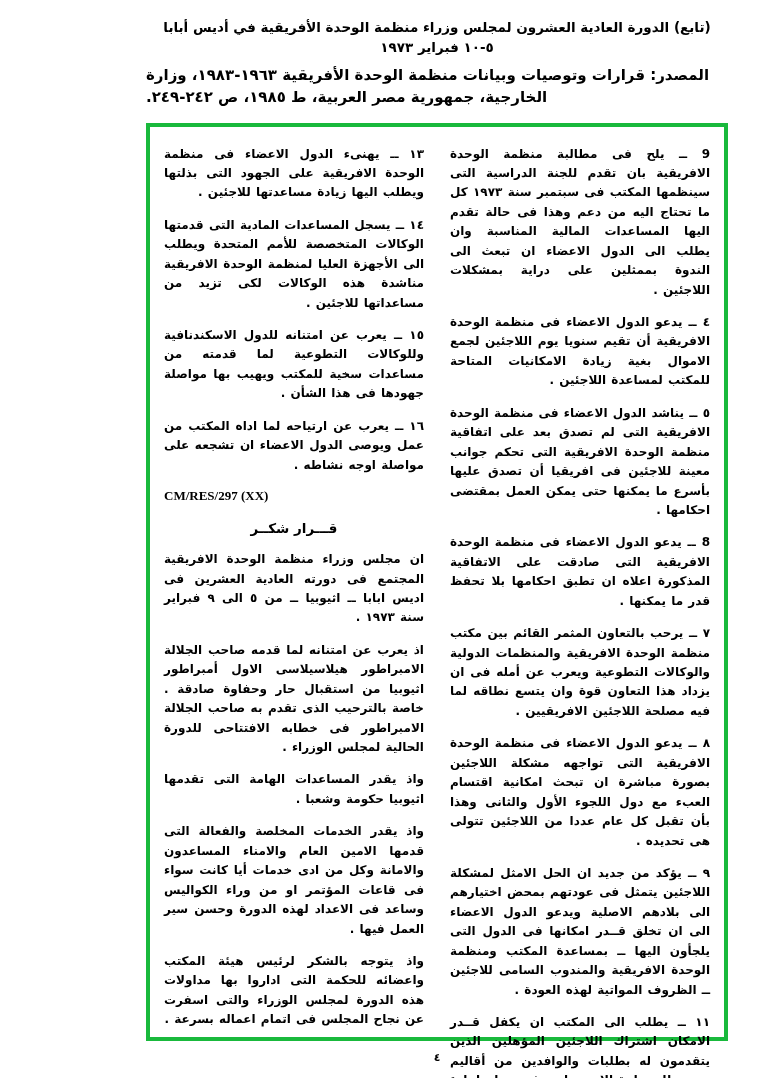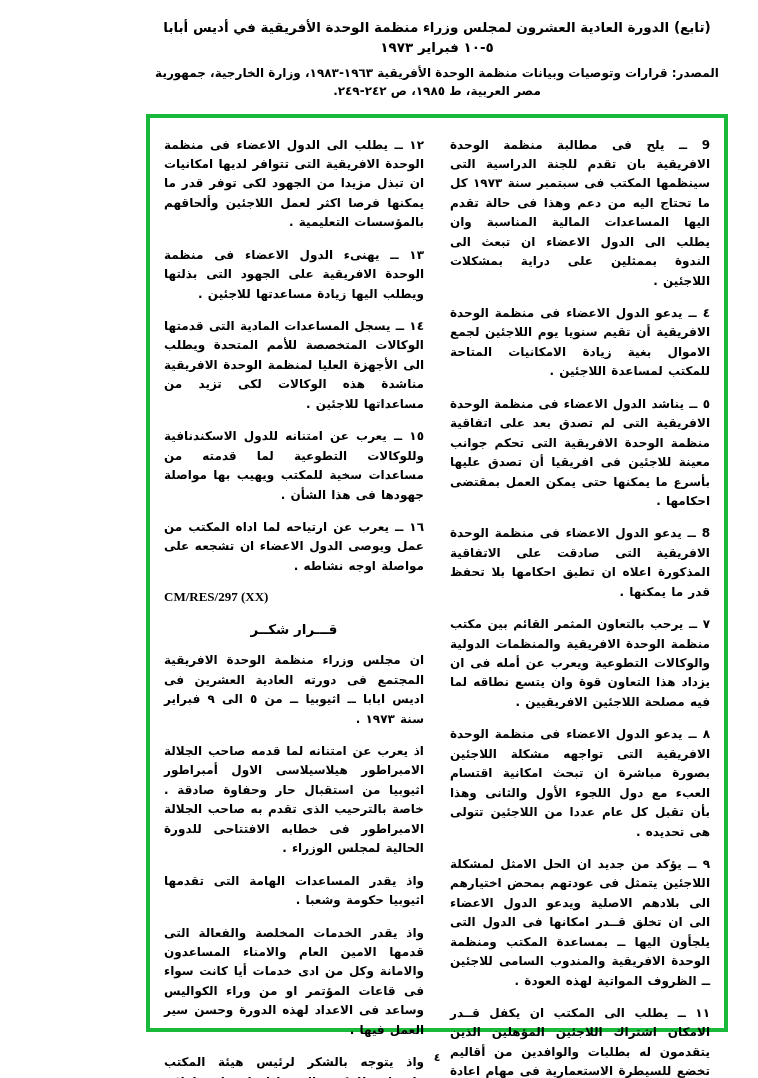--- a/index.html
+++ b/index.html
@@ -24,22 +24,22 @@
   }
   .doc-title {
     text-align: center;
     font-size: 13.5px;
     font-weight: bold;
     line-height: 1.5;
     margin: 8px 0 6px 0;
     direction: rtl;
   }
   .doc-source {
-    text-align: center;
-    font-size: 12px;
+    text-align: left;
+    font-size: 15px;
     font-weight: bold;
     line-height: 1.5;
     margin: 0 0 14px 0;
     direction: rtl;
   }
   .frame {
     border: 4px solid #19b93c;
     box-sizing: border-box;
     padding: 18px 14px 14px 14px;
     height: 918px;
@@ -110,21 +110,20 @@
         <p class="para">٤ ــ يدعو الدول الاعضاء فى منظمة الوحدة الافريقية أن تقيم سنويا يوم اللاجئين لجمع الاموال بغية زيادة الامكانيات المتاحة للمكتب لمساعدة اللاجئين .</p>
         <p class="para">٥ ــ يناشد الدول الاعضاء فى منظمة الوحدة الافريقية التى لم تصدق بعد على اتفاقية منظمة الوحدة الافريقية التى تحكم جوانب معينة للاجئين فى افريقيا أن تصدق عليها بأسرع ما يمكنها حتى يمكن العمل بمقتضى احكامها .</p>
         <p class="para">8 ــ يدعو الدول الاعضاء فى منظمة الوحدة الافريقية التى صادقت على الاتفاقية المذكورة اعلاه ان تطبق احكامها بلا تحفظ قدر ما يمكنها .</p>
         <p class="para">٧ ــ يرحب بالتعاون المثمر القائم بين مكتب منظمة الوحدة الافريقية والمنظمات الدولية والوكالات التطوعية ويعرب عن أمله فى ان يزداد هذا التعاون قوة وان يتسع نطاقه لما فيه مصلحة اللاجئين الافريقيين .</p>
         <p class="para">٨ ــ يدعو الدول الاعضاء فى منظمة الوحدة الافريقية التى تواجهه مشكلة اللاجئين بصورة مباشرة ان تبحث امكانية اقتسام العبء مع دول اللجوء الأول والثانى وهذا بأن تقبل كل عام عددا من اللاجئين تتولى هى تحديده .</p>
         <p class="para">٩ ــ يؤكد من جديد ان الحل الامثل لمشكلة اللاجئين يتمثل فى عودتهم بمحض اختيارهم الى بلادهم الاصلية ويدعو الدول الاعضاء الى ان تخلق قــدر امكانها فى الدول التى يلجأون اليها ــ بمساعدة المكتب ومنظمة الوحدة الافريقية والمندوب السامى للاجئين ــ الظروف المواتية لهذه العودة .</p>
         <p class="para">١١ ــ يطلب الى المكتب ان يكفل قــدر الامكان اشتراك اللاجئين المؤهلين الذين يتقدمون له بطلبات والوافدين من أقاليم تخضع للسيطرة الاستعمارية فى مهام اعادة بناء المناطق التى تحرر على أيدى حركات التحرير كما يطلب الى لجنة التحرير التابعة للمنظمة والى حركات التحرير الاسهام فى بلوغ هذه الغاية .</p>
       </div>
 
       <div class="col">
-        <p class="para">١٢ ــ يطلب الى الدول الاعضاء فى منظمة الوحدة الافريقية التى تتوافر لديها امكانيات ان تبذل مزيدا من الجهود لكى توفر قدر ما يمكنها فرصا اكثر لعمل اللاجئين وألحاقهم بالمؤسسات التعليمية .</p>
         <p class="para">١٣ ــ يهنىء الدول الاعضاء فى منظمة الوحدة الافريقية على الجهود التى بذلتها ويطلب اليها زيادة مساعدتها للاجئين .</p>
         <p class="para">١٤ ــ يسجل المساعدات المادية التى قدمتها الوكالات المتخصصة للأمم المتحدة ويطلب الى الأجهزة العليا لمنظمة الوحدة الافريقية مناشدة هذه الوكالات لكى تزيد من مساعداتها للاجئين .</p>
         <p class="para">١٥ ــ يعرب عن امتنانه للدول الاسكندنافية وللوكالات التطوعية لما قدمته من مساعدات سخية للمكتب ويهيب بها مواصلة جهودها فى هذا الشأن .</p>
         <p class="para">١٦ ــ يعرب عن ارتياحه لما اداه المكتب من عمل ويوصى الدول الاعضاء ان تشجعه على مواصلة اوجه نشاطه .</p>
 
         <div class="code-line">CM/RES/297 (XX)</div>
 
         <div class="section-heading">قـــرار شكــر</div>
 
         <p class="para">ان مجلس وزراء منظمة الوحدة الافريقية المجتمع فى دورته العادية العشرين فى اديس ابابا ــ اثيوبيا ــ من ٥ الى ٩ فبراير سنة ١٩٧٣ .</p>

